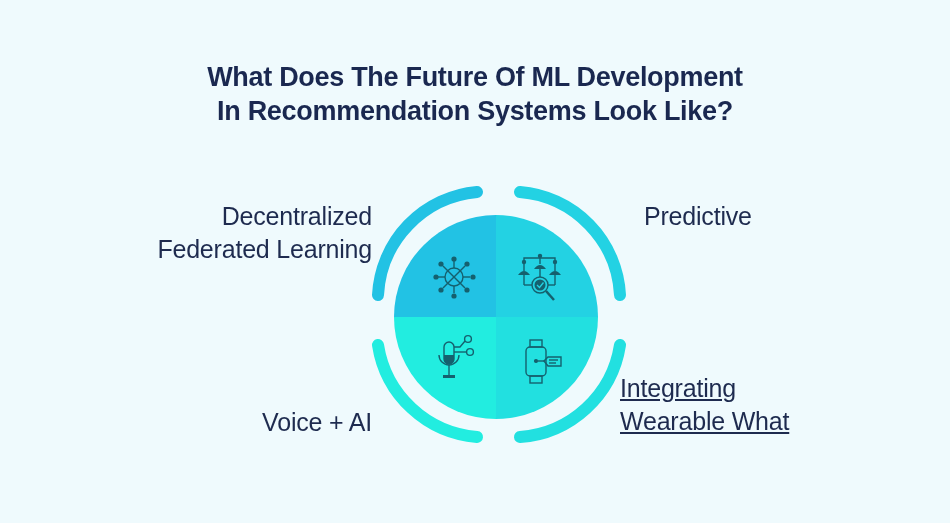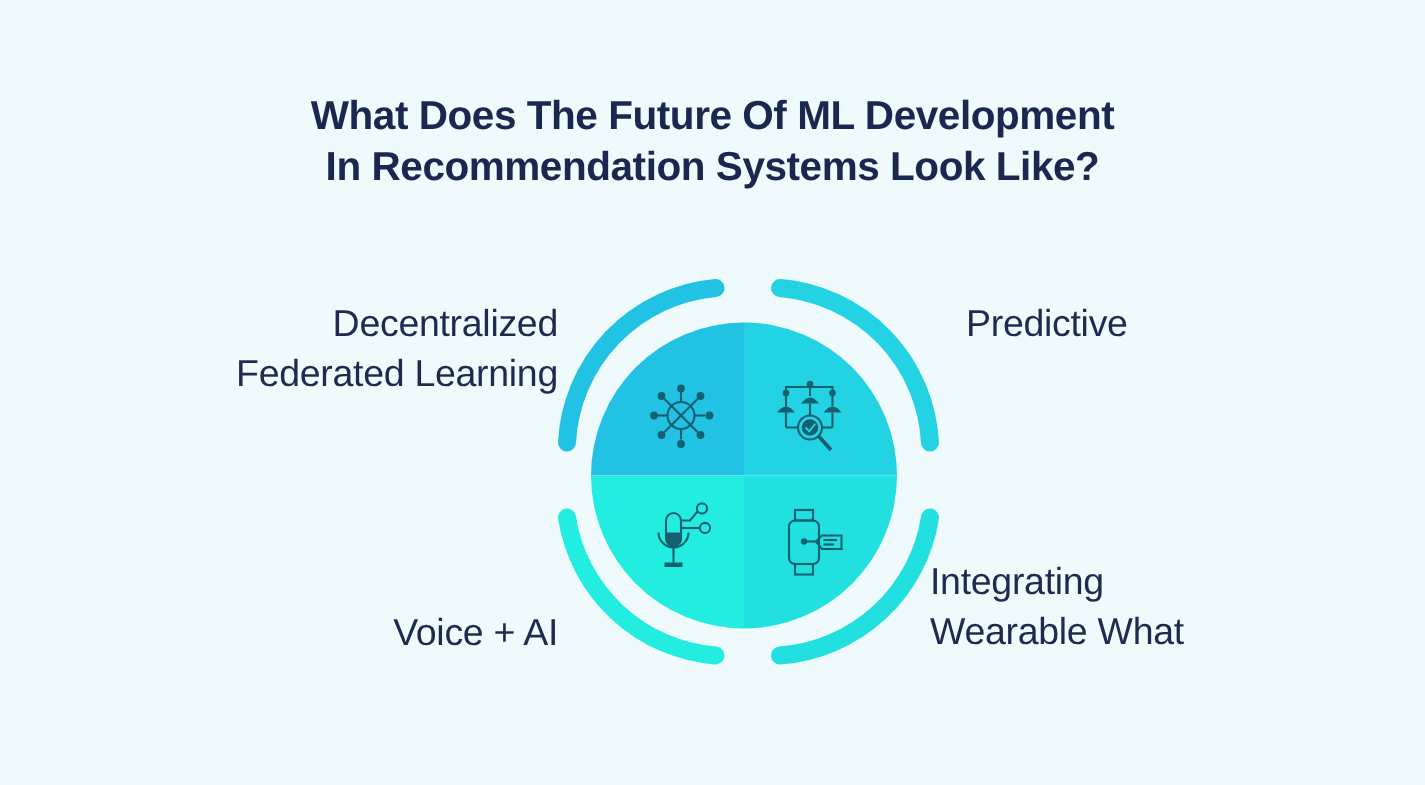--- a/index.html
+++ b/index.html
@@ -119,16 +119,16 @@
 </div>
 
 <div class="label right" style="left: 620px; top: 200px; margin-left: 24px;">
   <div>Predictive</div>
 </div>
 
 <div class="label left" style="right: 578px; top: 372px; margin-top: 34px;">
   <div>Voice + AI</div>
 </div>
 
-<div class="label right" style="left: 620px; top: 372px;">
+<div class="label right" style="left: 620px; top: 372px; text-decoration: underline;">
   <div>Integrating</div>
   <div>Wearable What</div>
 </div>
 
 </body></html>

